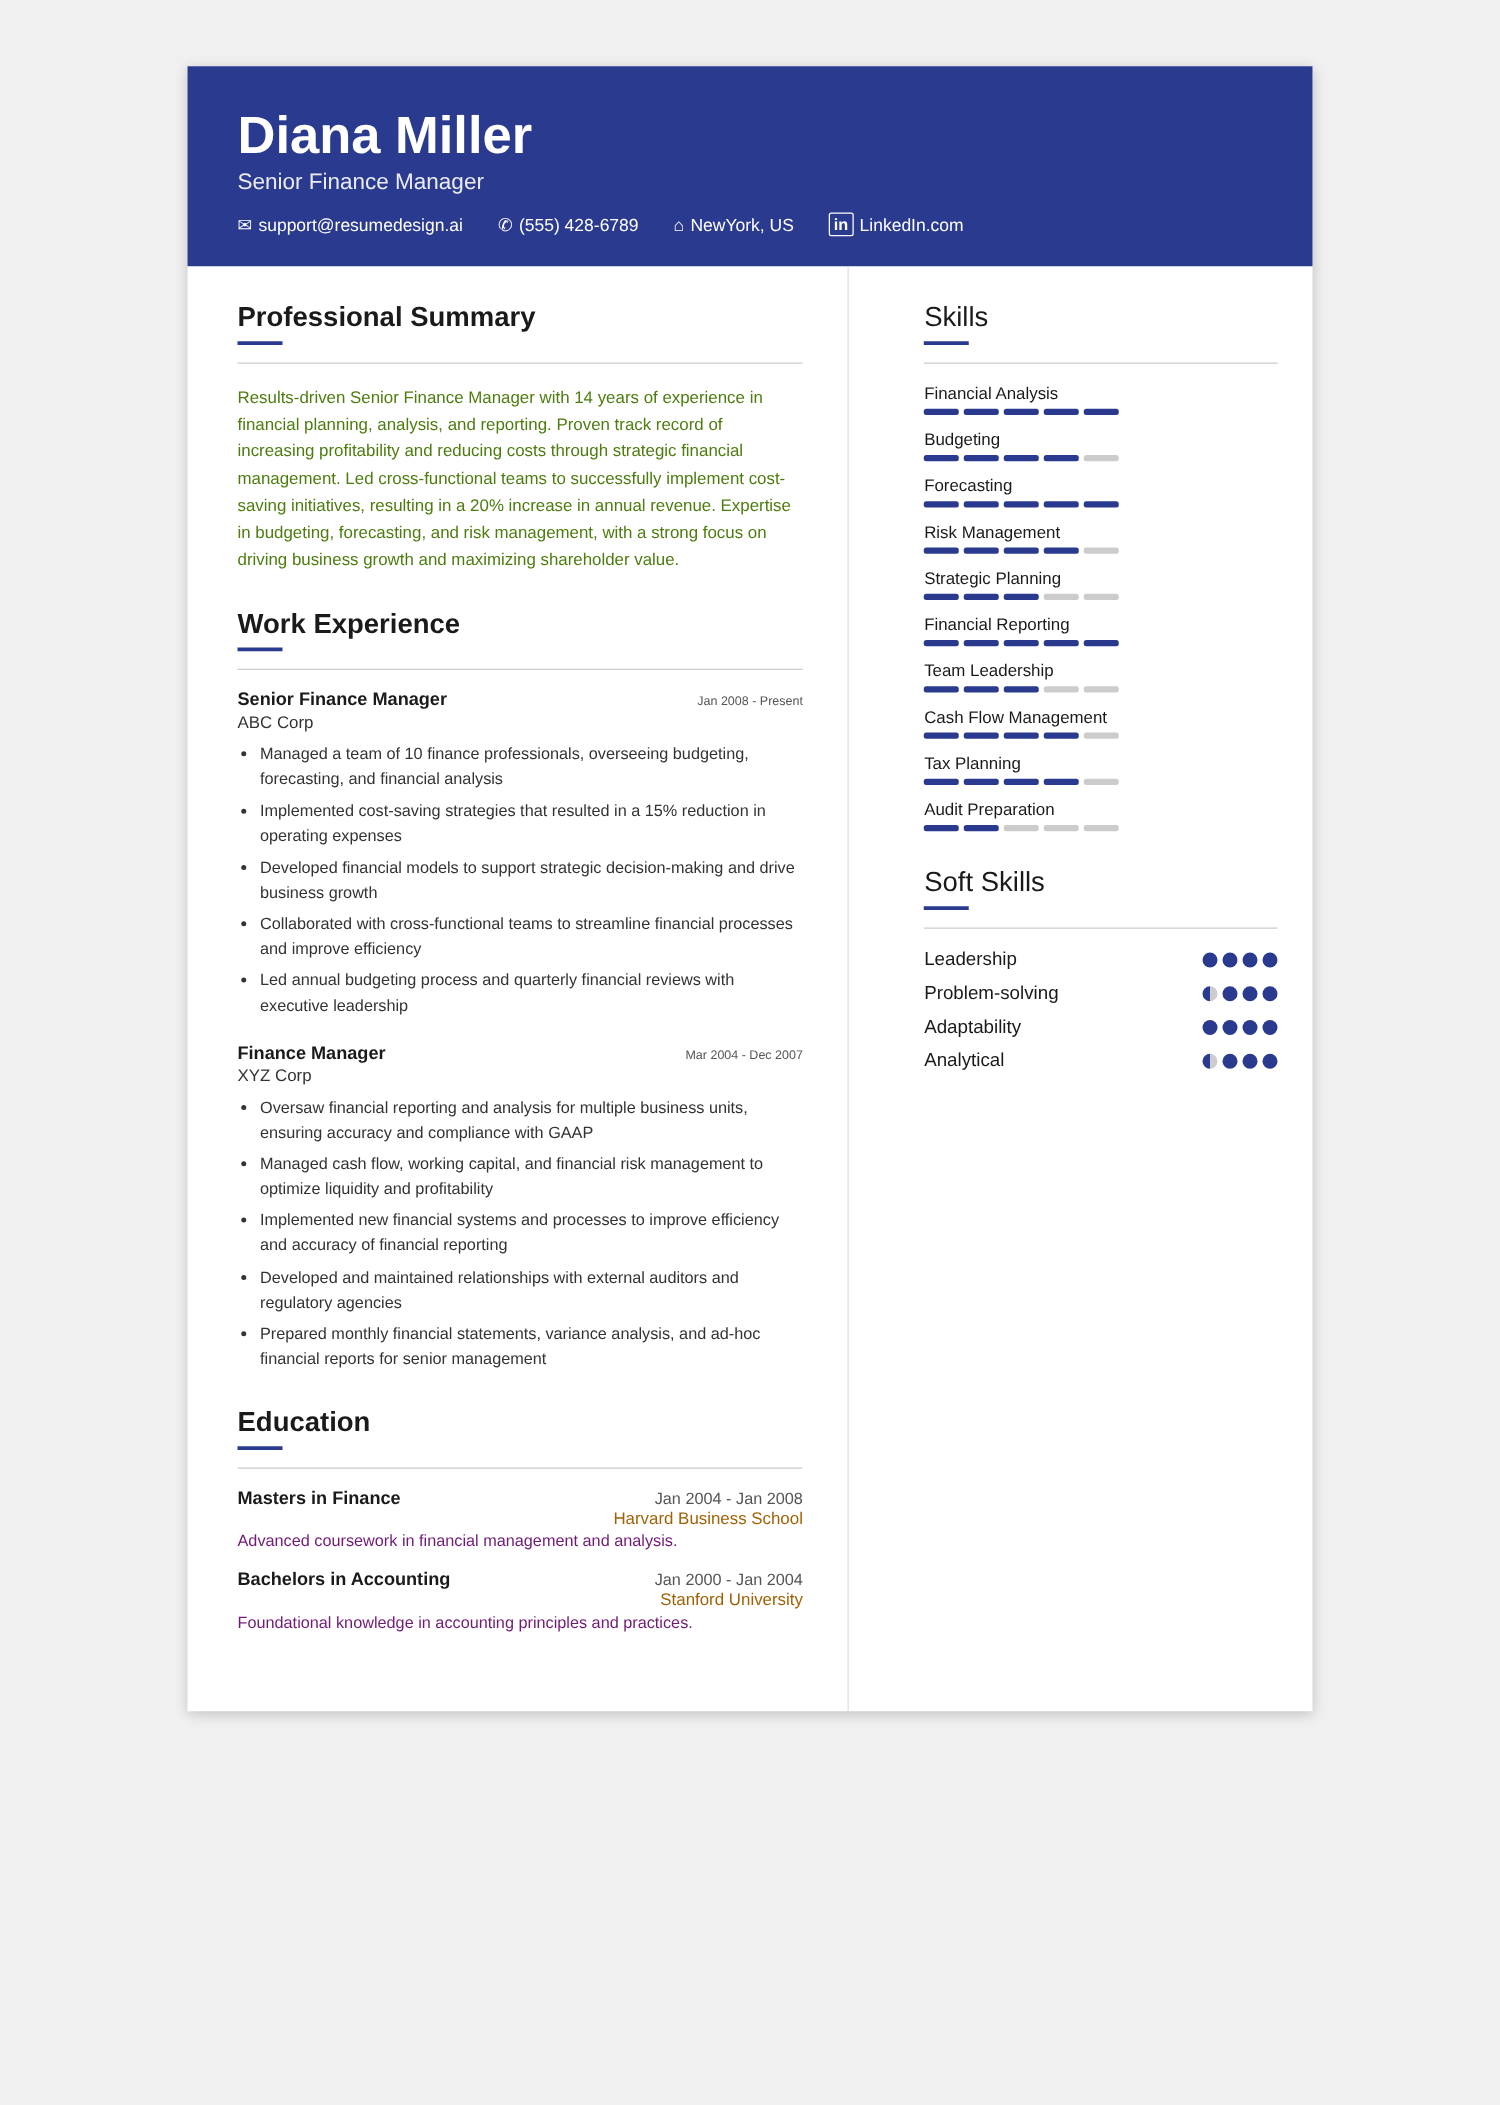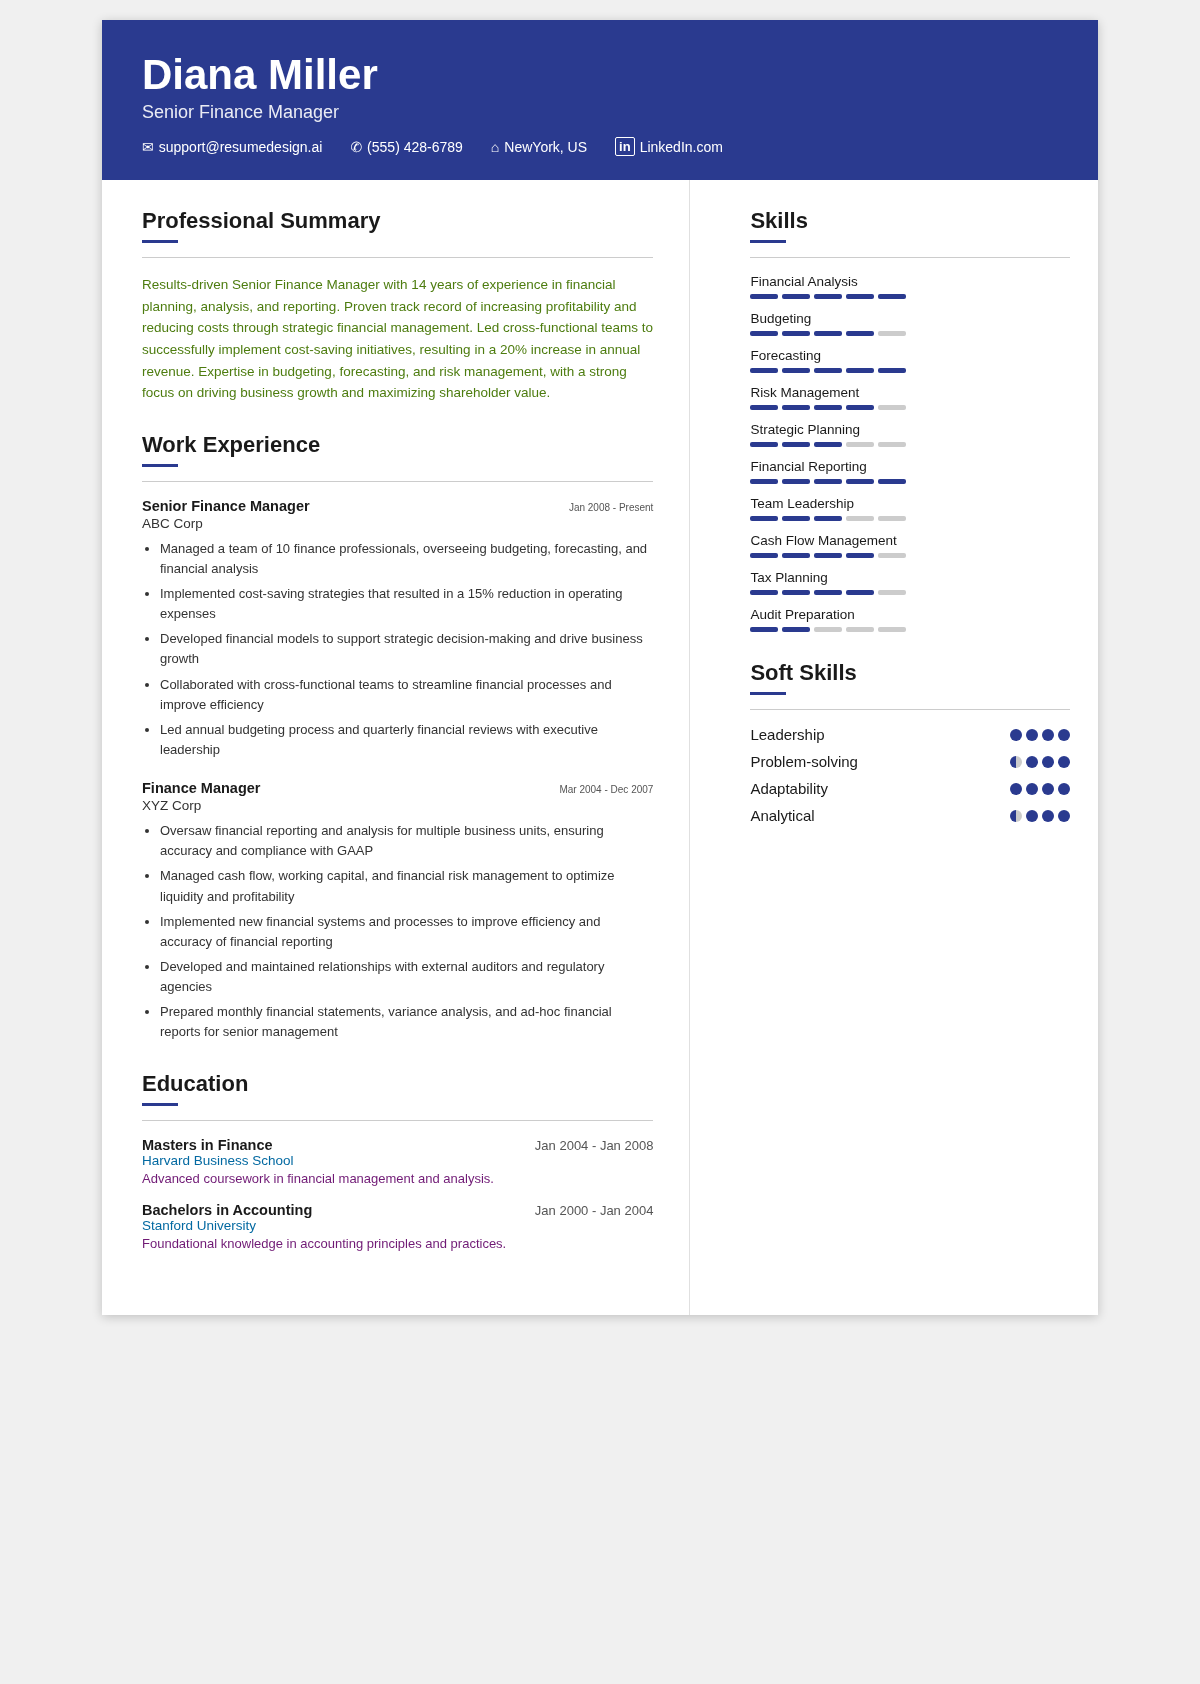--- a/index.html
+++ b/index.html
@@ -4,23 +4,24 @@
   <style>
     * { margin: 0; padding: 0; box-sizing: border-box; }
     body {
       font-family: Arial, sans-serif;
       background: #f0f0f0;
       display: flex;
       justify-content: center;
       padding: 20px;
     }
     .resume {
-      width: 996px;
+      width: 900px;
       background: #fff;
       box-shadow: 0 2px 10px rgba(0,0,0,0.2);
+      margin-top: 33px;
     }
     
     .header {
       background: #2a3a8f;
       color: #fff;
       padding: 32px 40px 24px 40px;
     }
     .header-name {
       font-size: 42px;
       font-weight: bold;
@@ -132,22 +133,23 @@
       font-weight: bold;
       font-size: 14.5px;
       color: #1a1a1a;
     }
     .edu-date {
       font-size: 13px;
       color: #555;
     }
     .edu-school {
       font-size: 13.5px;
-      color: #0369a1;
+      color: #a16207;
       margin-bottom: 3px;
+      text-align: right;
     }
     .edu-desc {
       font-size: 13px;
       color: #701a75;
     }
     
     .skill-item {
       margin-bottom: 12px;
     }
     .skill-name {
@@ -205,21 +207,21 @@
     .lang-badge {
       background: #2a3a8f;
       color: #fff;
       padding: 7px 20px;
       border-radius: 4px;
       font-size: 14px;
       font-weight: 500;
     }
     .right-section-title {
       font-size: 22px;
-      font-weight: bold;
+      font-weight: normal;
       color: #1a1a1a;
       margin-bottom: 6px;
     }
     .right-section-divider {
       width: 36px;
       height: 3px;
       background: #2a3a8f;
       margin-bottom: 14px;
     }
     .right-section-line {

